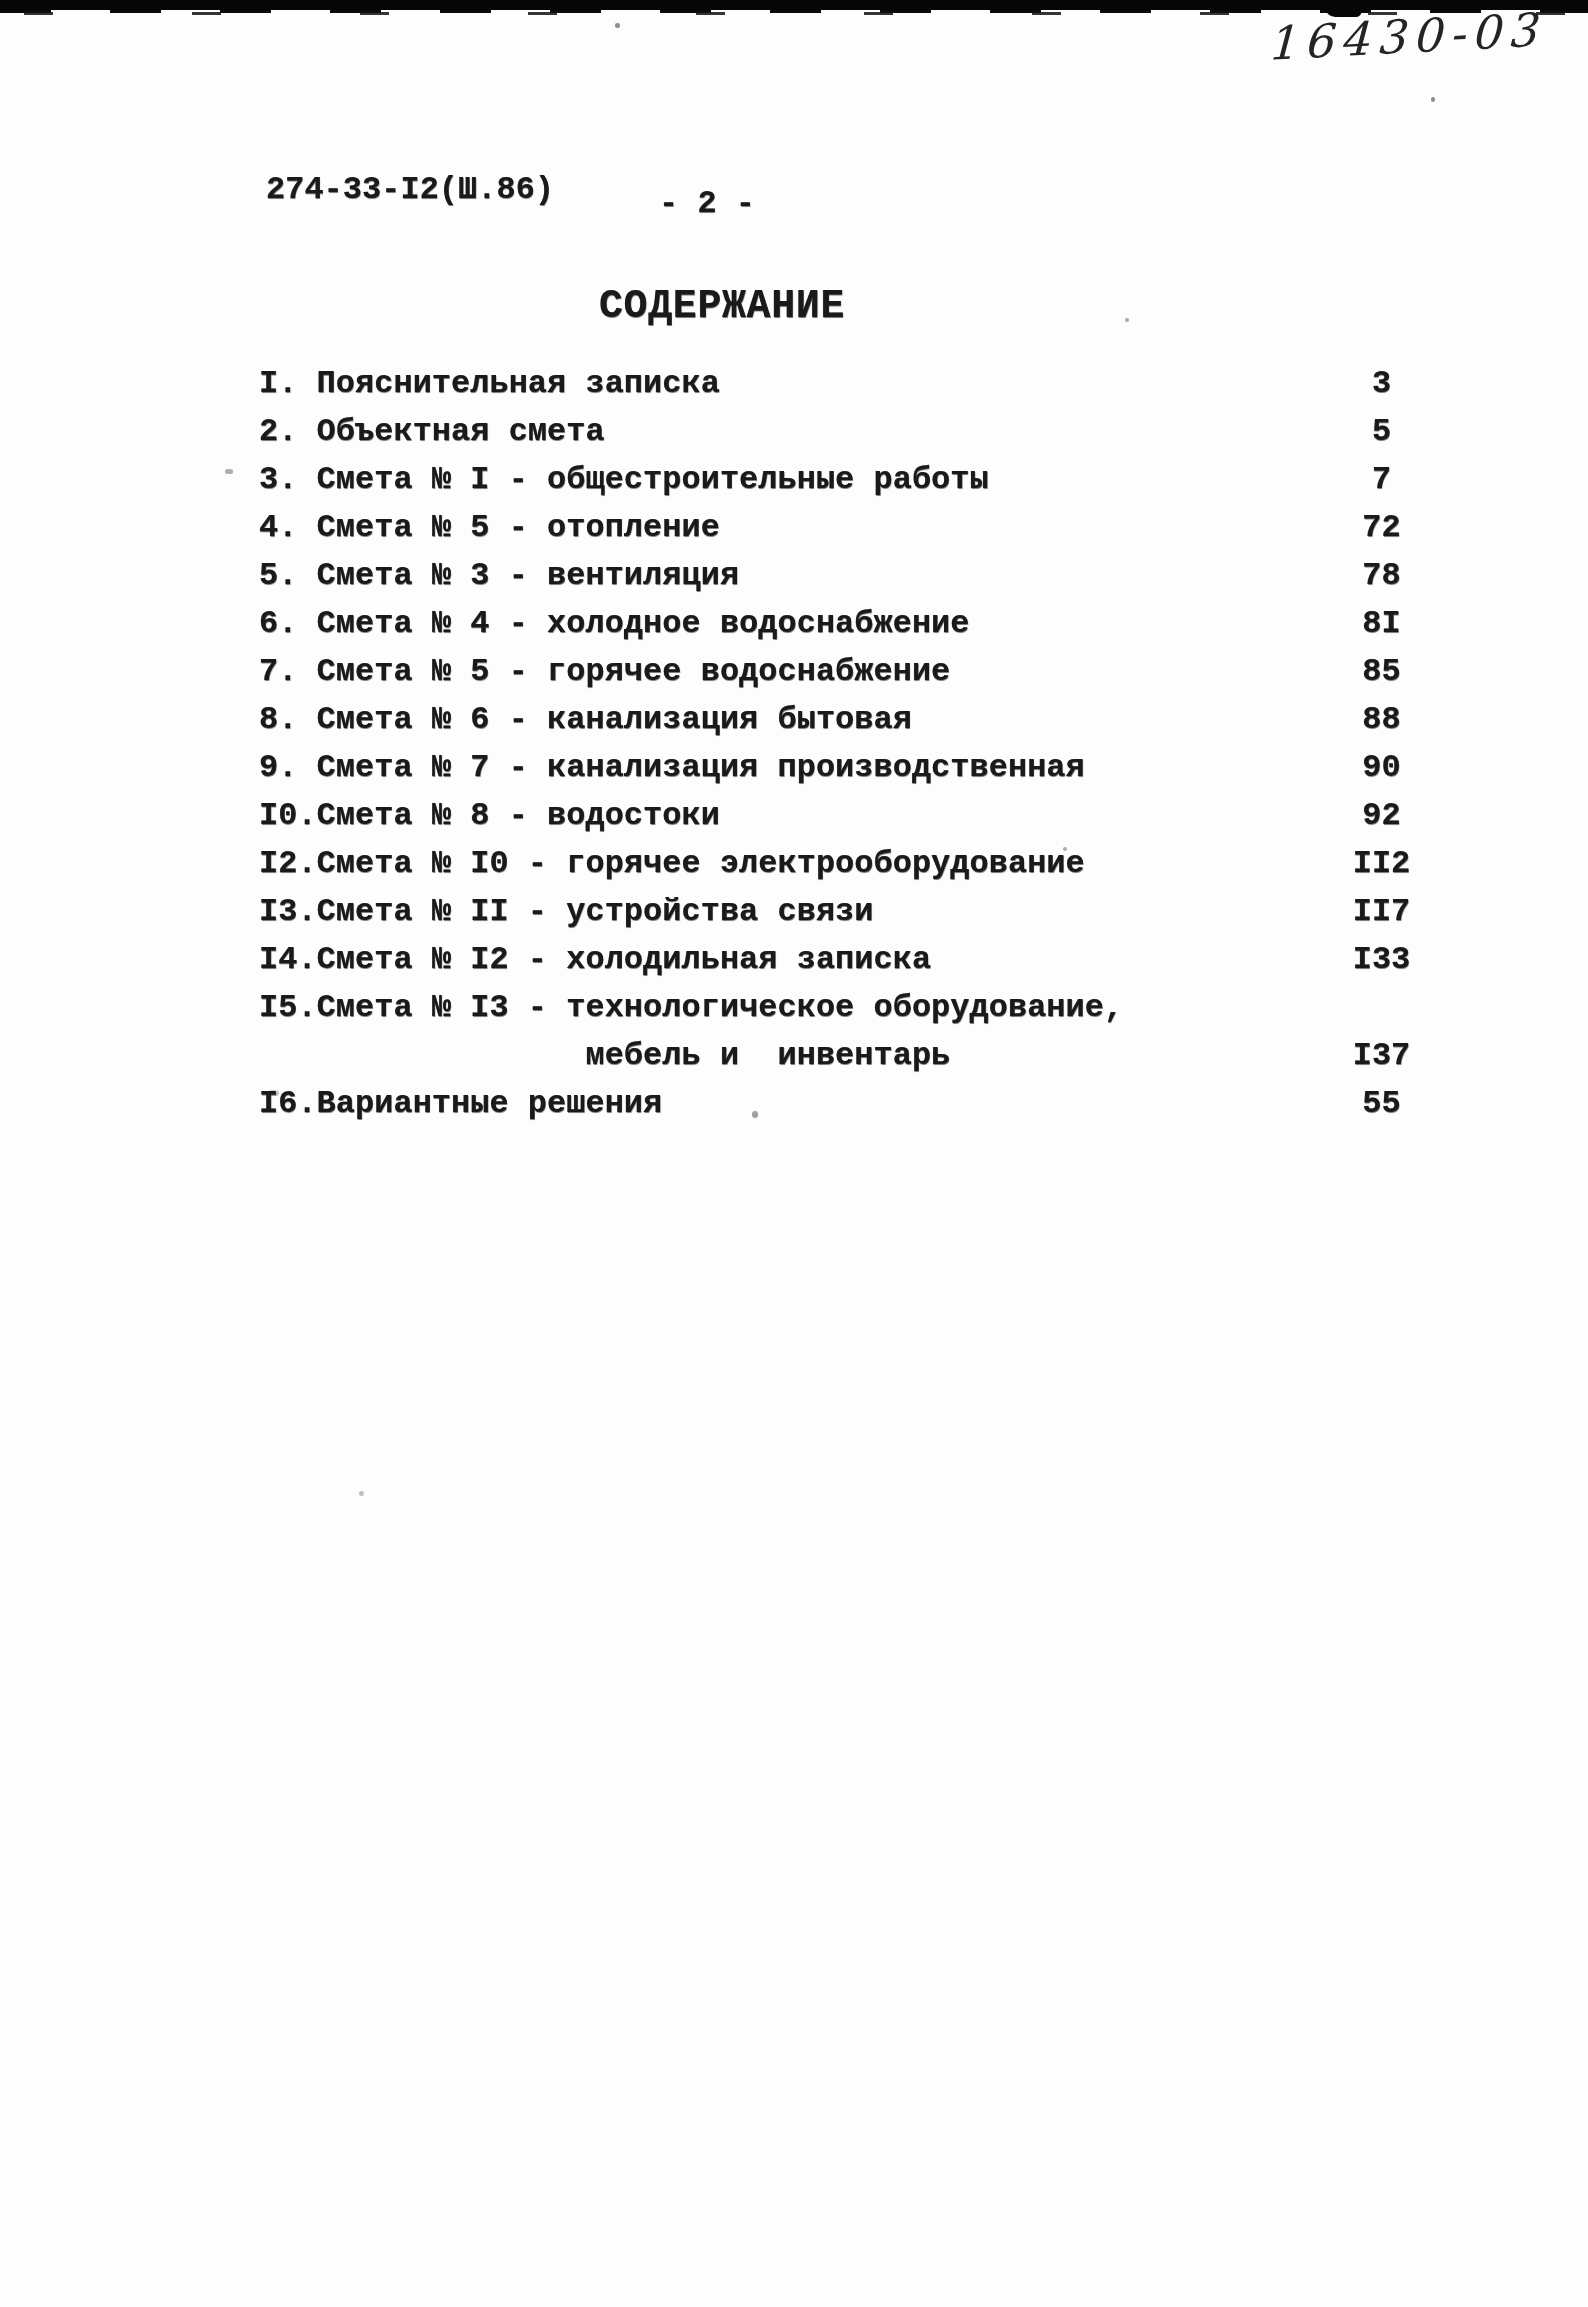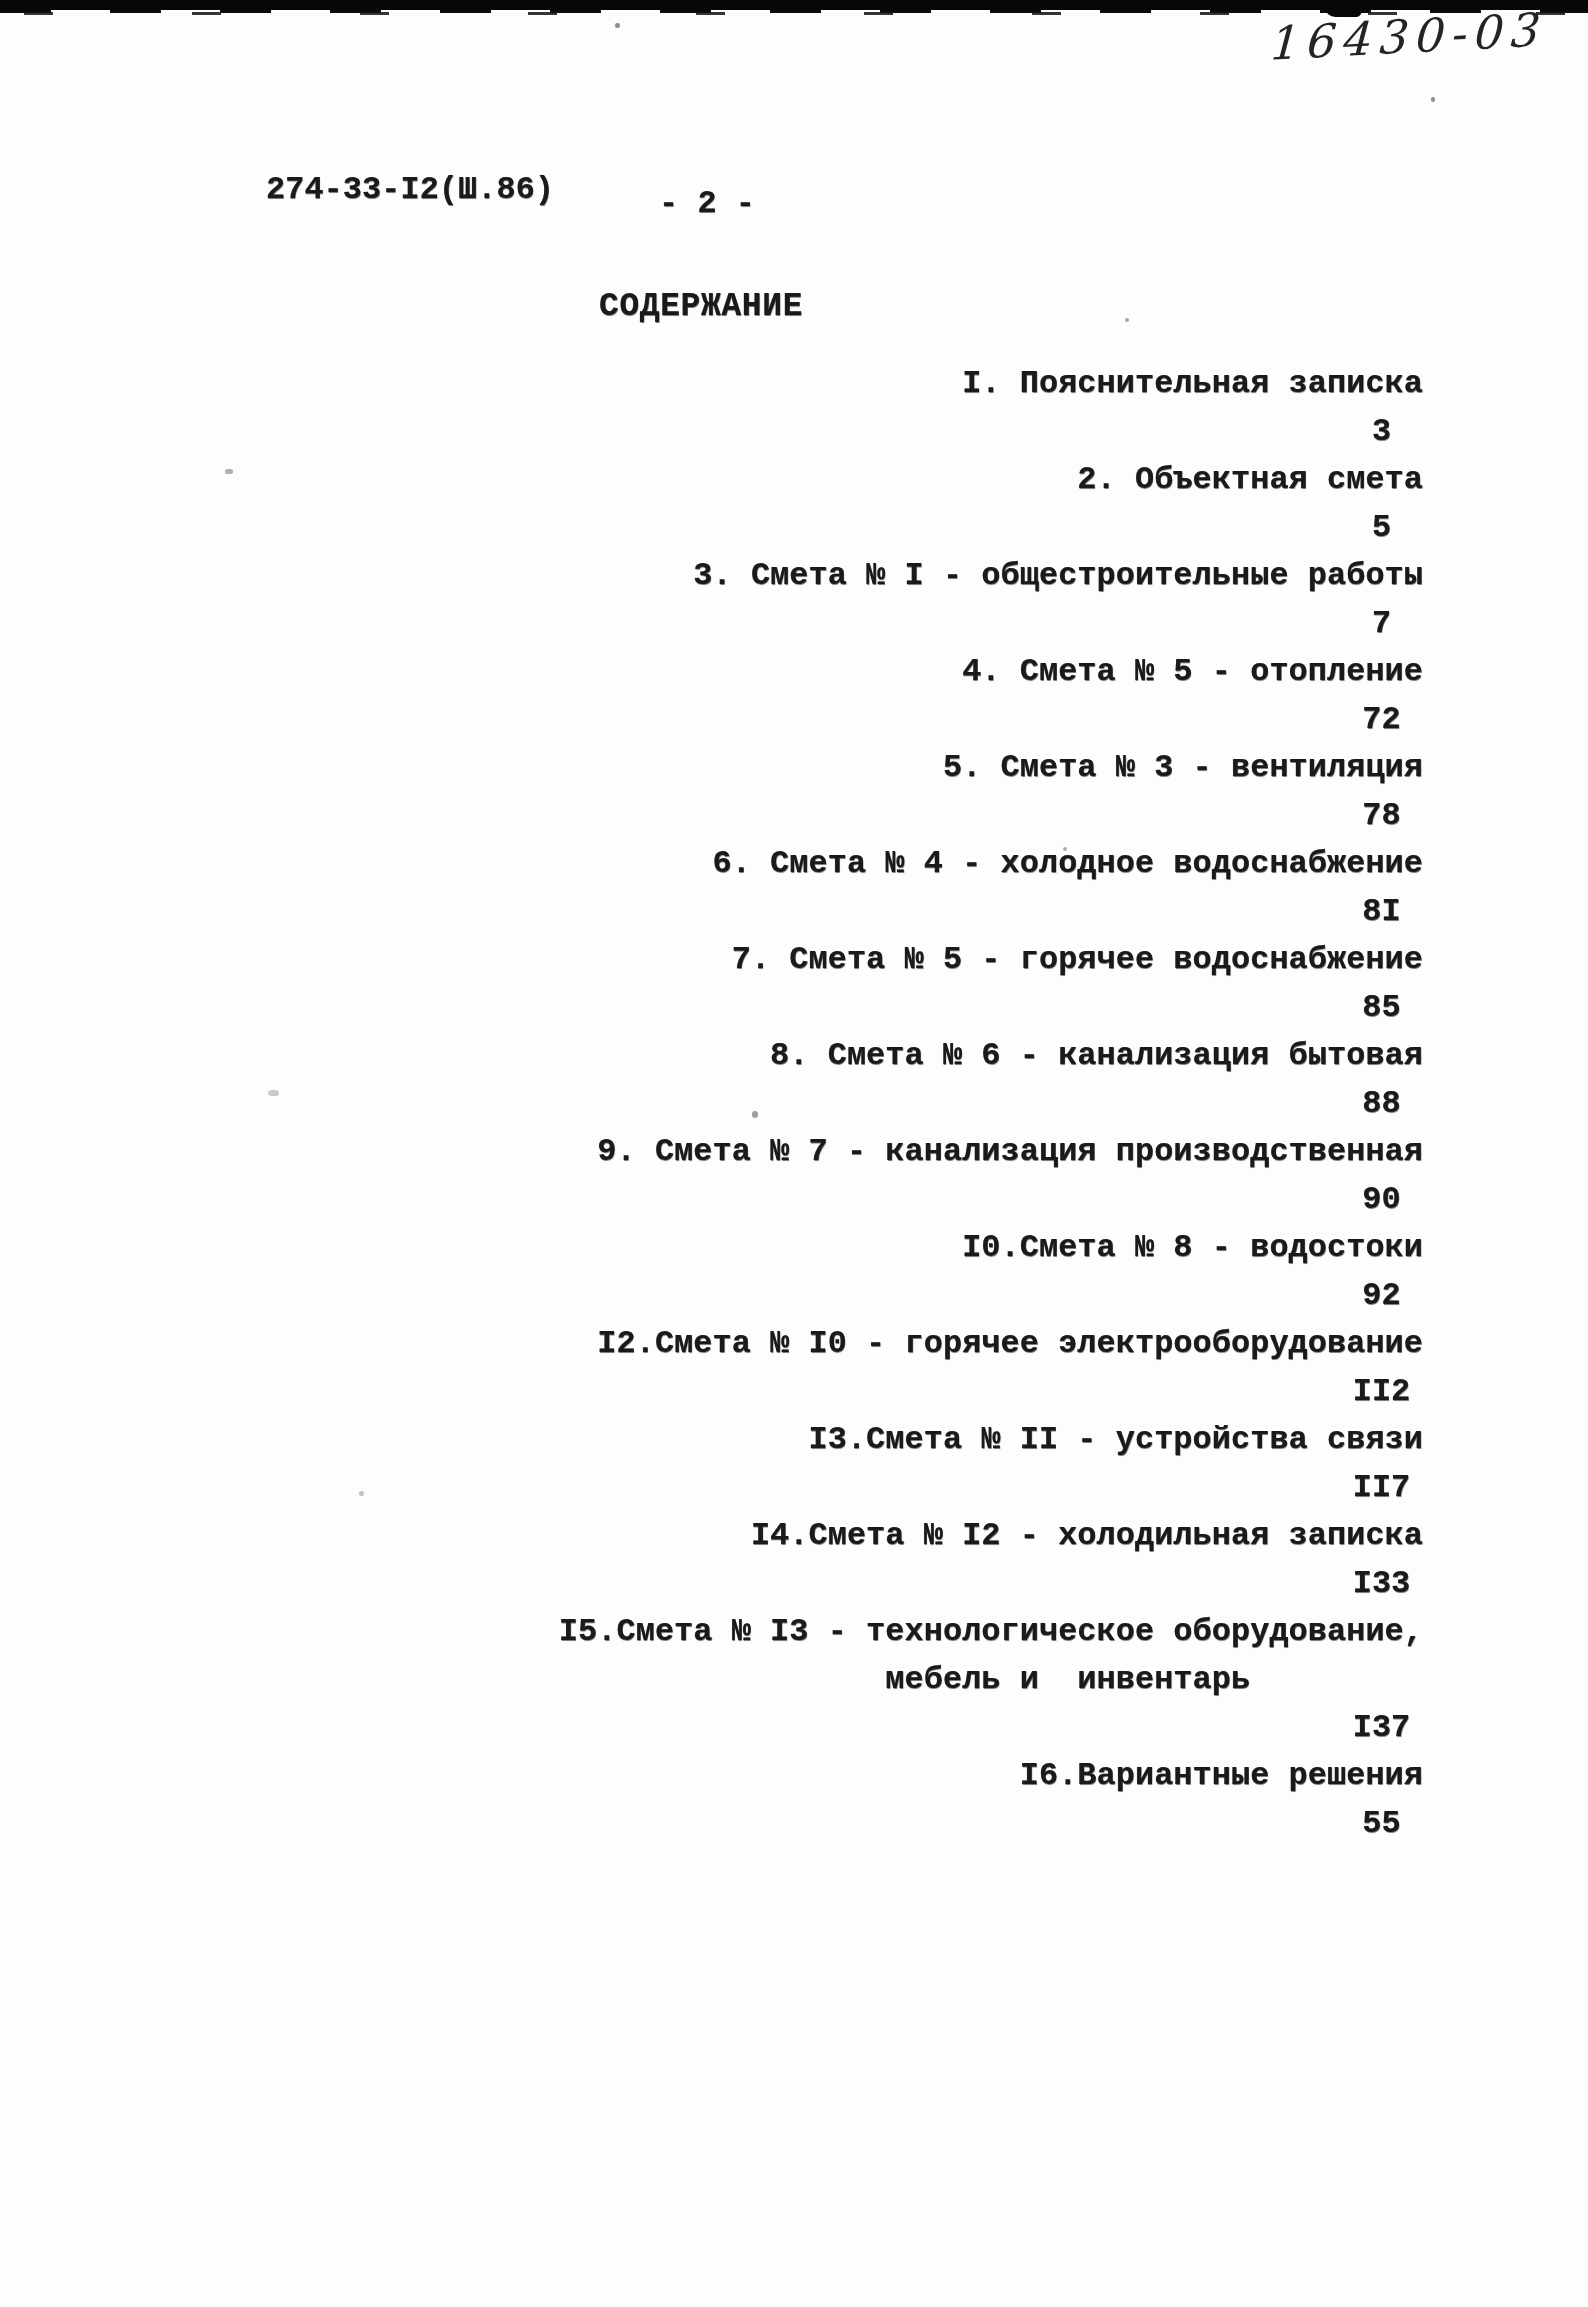--- a/index.html
+++ b/index.html
@@ -45,30 +45,29 @@
     font-family: "DejaVu Serif", serif;
     font-style: italic;
     font-size: 46px;
     letter-spacing: 7px;
     color: #242424;
     transform: rotate(-3deg) skewX(-7deg);
     white-space: nowrap;
   }
   .doc-code   { position: absolute; left: 266px;  top: 166px; font-size: 32px; line-height: 48px; }
   .page-marker{ position: absolute; left: 659px; top: 180px; font-size: 32px; line-height: 48px; }
-  .page-title { position: absolute; left: 599px;  top: 287px; font-size: 33px; line-height: 40px; letter-spacing: 0.6px; }
+  .page-title { position: absolute; left: 599px;  top: 287px; font-size: 40px; line-height: 40px; letter-spacing: 0.6px; }
   .toc {
     position: absolute; left: 259px; top: 360px;
     width: 1164px;
   }
   .toc-row {
     display: flex;
     justify-content: space-between;
     align-items: flex-end;
-    flex-direction: column;
   }
   .toc-text {
     font-size: 32px;
     line-height: 48px;
     white-space: pre-wrap;
   }
   .toc-page {
     flex: none;
     width: 83px;
     font-size: 32px;

